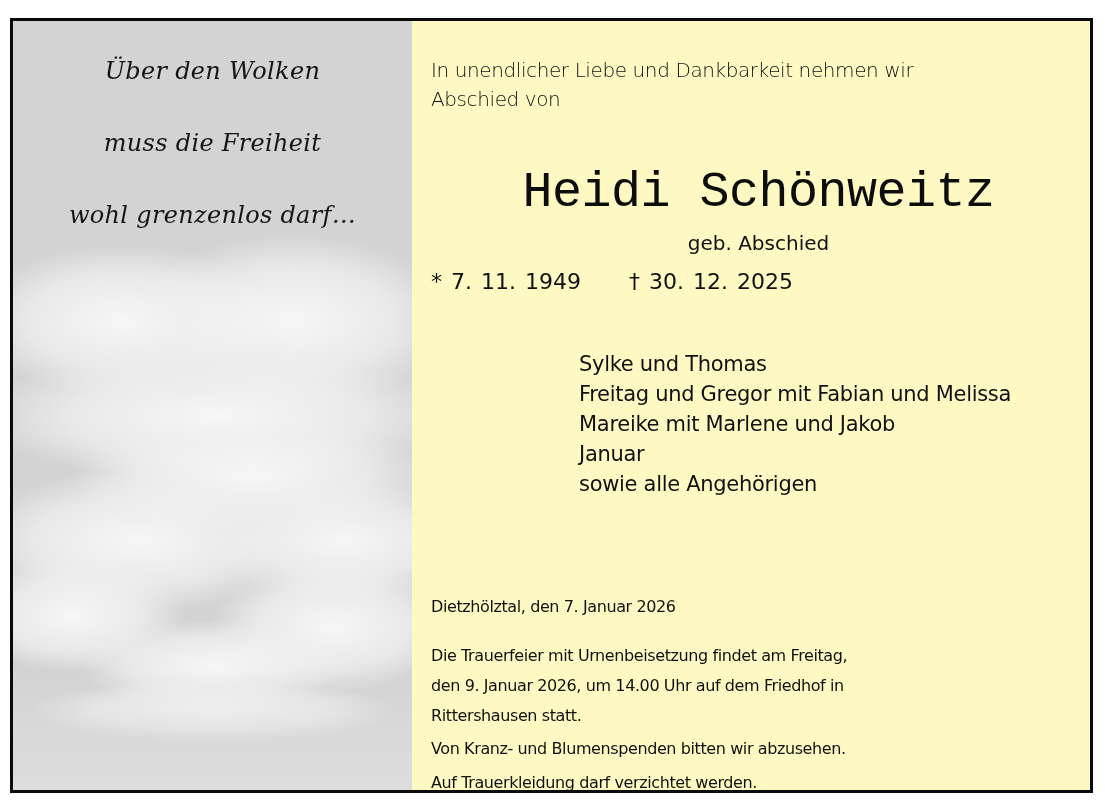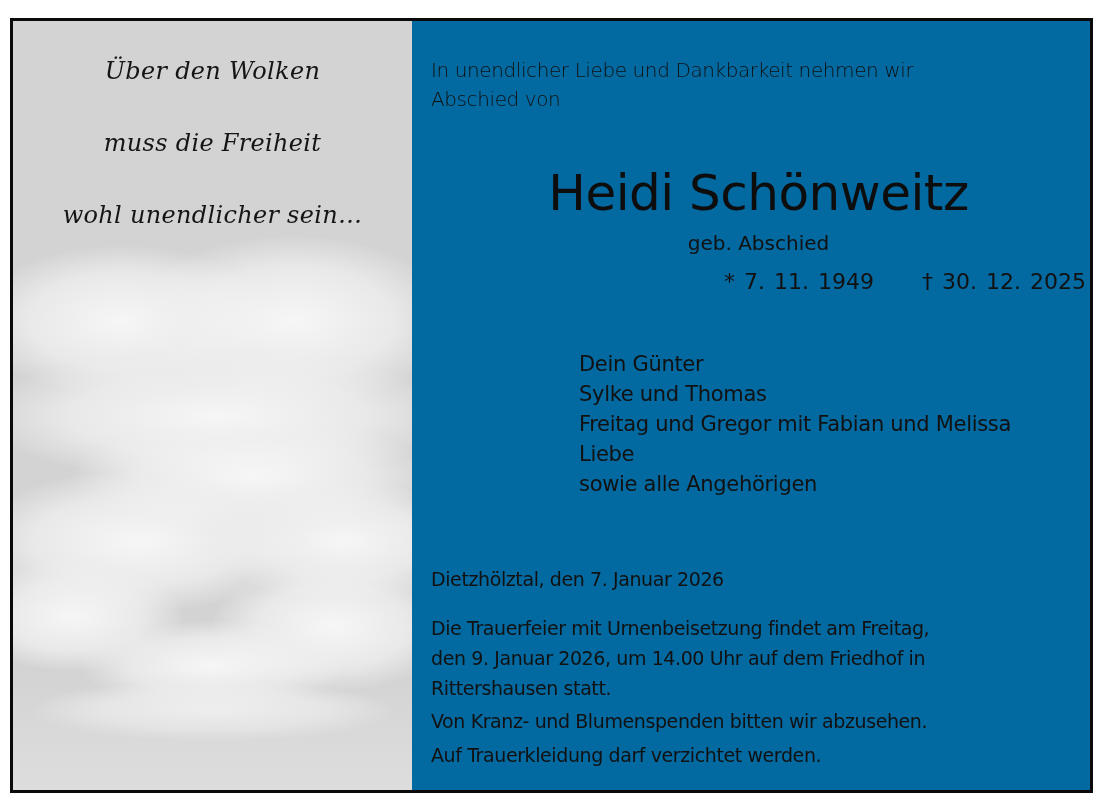--- a/index.html
+++ b/index.html
@@ -15,21 +15,21 @@
       font-family: "DejaVu Sans", sans-serif;
       color: #111111;
     }
     .frame {
       position: absolute;
       left: 10px;
       top: 18px;
       width: 1077px;
       height: 769px;
       border: 3px solid #0a0a0a;
-      background: #0369a1;
+      background: #fef9c3;
     }
     .sky-panel {
       position: absolute;
       left: 0;
       top: 0;
       width: 399px;
       height: 769px;
       background: #d3d3d3;
       overflow: hidden;
     }
@@ -73,58 +73,60 @@
     }
     .name {
       position: absolute;
       left: 0;
       width: 655px;
       text-align: center;
       font-size: 50px;
       line-height: 60px;
       color: #0d0d0d;
       letter-spacing: -0.5px;
+      font-family: Liberation Mono, monospace;
     }
     .center-line {
       position: absolute;
       left: 0;
       width: 655px;
       text-align: center;
       font-size: 20px;
       line-height: 28px;
       color: #111;
     }
     .dates {
       position: absolute;
       left: 0;
       width: 655px;
-      text-align: right;
+      text-align: left;
       font-size: 22px;
       line-height: 30px;
       color: #111;
       word-spacing: 2px;
     }
     .dates .gap { display: inline-block; width: 48px; }
     .family {
       position: absolute;
       left: 148px;
       top: 328px;
       font-size: 21px;
       line-height: 30px;
       color: #111;
     }
     .family div { white-space: nowrap; letter-spacing: -0.3px; }
     .para {
       position: absolute;
       left: 0;
       width: 650px;
-      font-size: 19px;
+      font-size: 16px;
       line-height: 30px;
       color: #111;
       letter-spacing: -0.4px;
+      margin-top: 28px;
     }
   </style>
 </head>
 <body>
 
 <div class="frame">
 
   <div class="sky-panel">
 
     <div class="cloud" style="left:-40px; top:225px; width:300px; height:150px;"></div>
@@ -134,42 +136,42 @@
     <div class="cloud" style="left:-40px; top:450px; width:330px; height:140px;"></div>
     <div class="cloud" style="left:200px; top:460px; width:260px; height:120px;"></div>
     <div class="cloud" style="left:-50px; top:540px; width:220px; height:110px;"></div>
     <div class="cloud" style="left:200px; top:540px; width:240px; height:130px;"></div>
     <div class="cloud" style="left:70px; top:600px; width:260px; height:90px;"></div>
     <div class="cloud" style="left:20px; top:660px; width:360px; height:60px;"></div>
     <div class="haze" style="top:650px; height:119px;"></div>
 
     <div class="quote" style="top:36px;">Über den Wolken</div>
     <div class="quote" style="top:108px;">muss die Freiheit</div>
-    <div class="quote" style="top:180px;">wohl unendlicher sein…</div>
+    <div class="quote" style="top:180px;">wohl grenzenlos darf…</div>
   </div>
 
   <div class="right">
     <div class="txt" style="left:0; top:34px;">In unendlicher Liebe und Dankbarkeit nehmen wir</div>
     <div class="txt" style="left:0; top:63px;">Abschied von</div>
 
     <div class="name" style="top:142px;">Heidi Schönweitz</div>
 
     <div class="center-line" style="top:208px;">geb. Abschied</div>
 
     <div class="dates" style="top:246px;">
       <span>*</span>
       <span>7. 11. 1949</span><span class="gap"></span><span>†</span>
       <span>30. 12. 2025</span>
     </div>
 
     <div class="family">
-      <div>Dein Günter</div>
       <div>Sylke und Thomas</div>
       <div>Freitag und Gregor mit Fabian und Melissa</div>
-      <div>Liebe</div>
+      <div>Mareike mit Marlene und Jakob</div>
+      <div>Januar</div>
       <div>sowie alle Angehörigen</div>
     </div>
 
     <div class="para" style="top:543px;">Dietzhölztal, den 7. Januar 2026</div>
 
     <div class="para" style="top:592px;">
       <div>Die Trauerfeier mit Urnenbeisetzung findet am Freitag,</div>
       <div>den 9. Januar 2026, um 14.00 Uhr auf dem Friedhof in</div>
       <div>Rittershausen statt.</div>
     </div>

